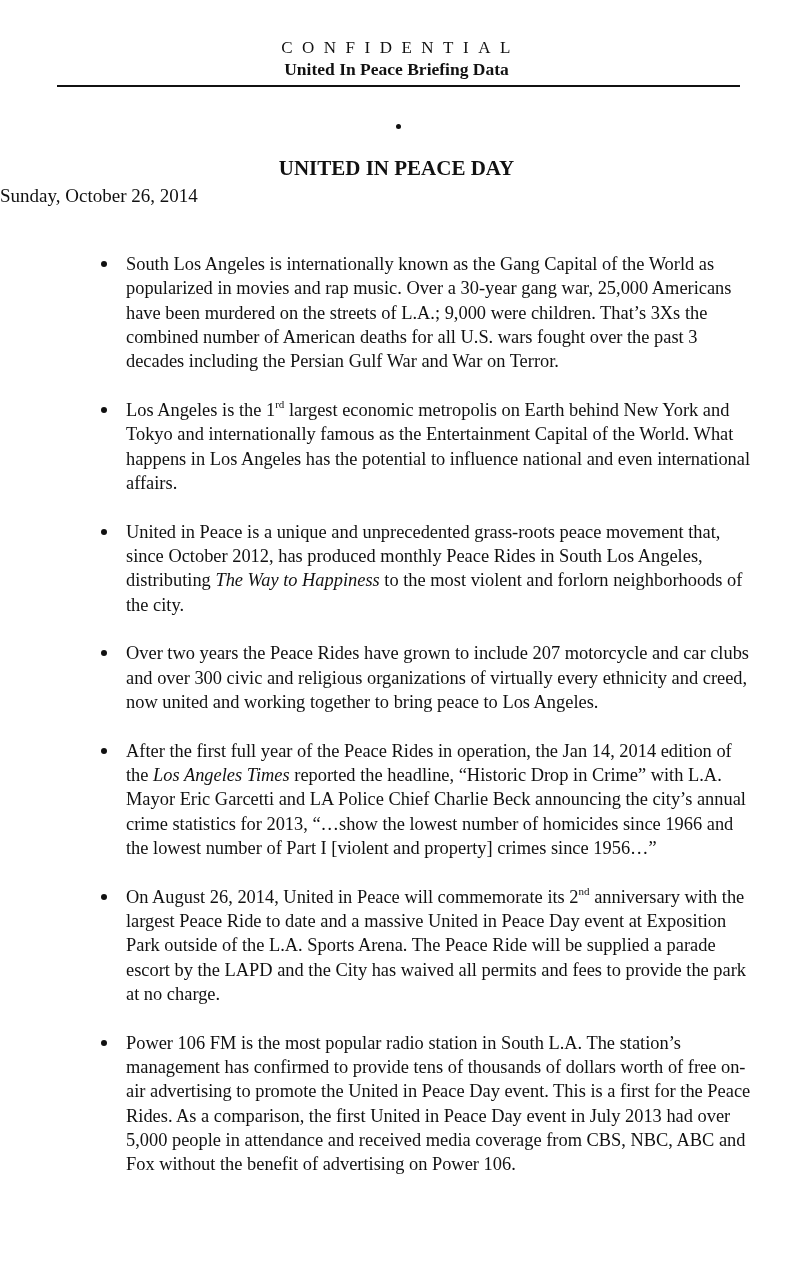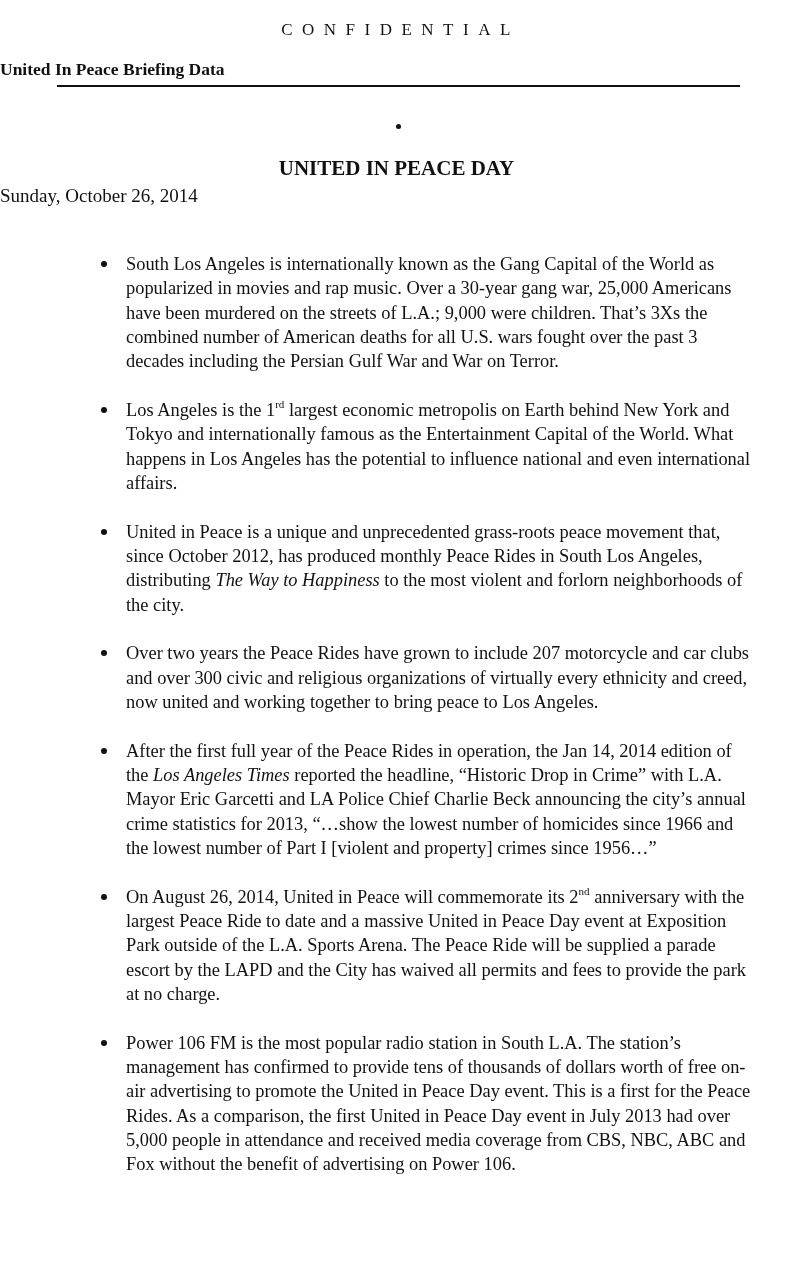--- a/index.html
+++ b/index.html
@@ -1,20 +1,20 @@
 <!DOCTYPE html>
 <html><head>
 <meta charset="utf-8">
 <style>
   html, body { margin:0; padding:0; background:#fff; }
   body { width:793px; height:1288px; position:relative; overflow:hidden;
          font-family:"Liberation Serif", "DejaVu Serif", serif; color:#111; }
-  .hdr1 { position:absolute; top:20px; left:0; width:793px; text-align:center;
+  .hdr1 { position:absolute; top:38px; left:0; width:793px; text-align:center;
           font-size:17px; letter-spacing:9.5px; padding-left:8px; box-sizing:border-box; }
-  .hdr2 { position:absolute; top:59px; left:0; width:793px; 
+  .hdr2 { position:absolute; top:59px; left:0; width:793px; text-align:center;
           font-size:17.5px; font-weight:bold; }
   .rule { position:absolute; top:85px; left:57px; width:683px; height:0;
           border-top:2px solid #111; }
   .dot { position:absolute; top:124px; left:396px; width:5px; height:5px;
          border-radius:50%; background:#111; }
   .title { position:absolute; top:156px; left:0; width:793px; text-align:center;
            font-size:21px; font-weight:bold; }
   .date { position:absolute; top:185px; left:0; width:793px; text-align:left;
           font-size:19px; }
   .list { position:absolute; top:236px; left:0; width:793px; margin:16px; padding:0; list-style:none; }

